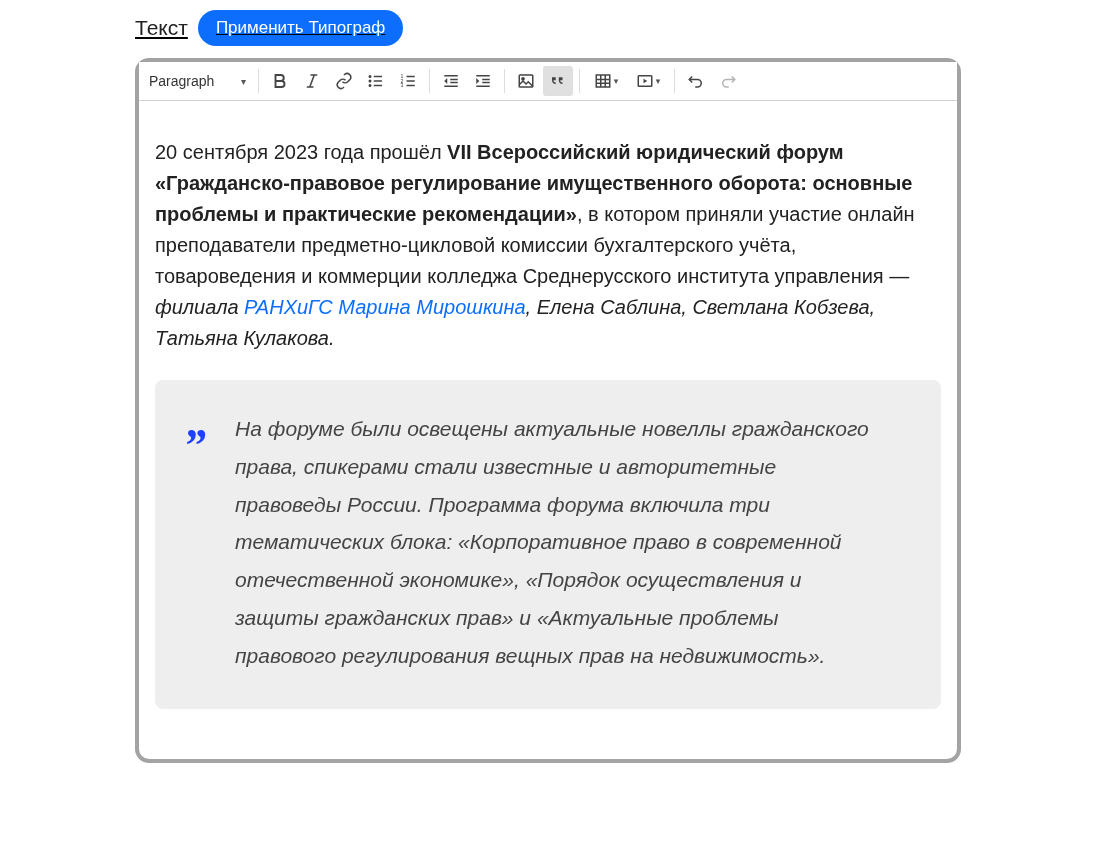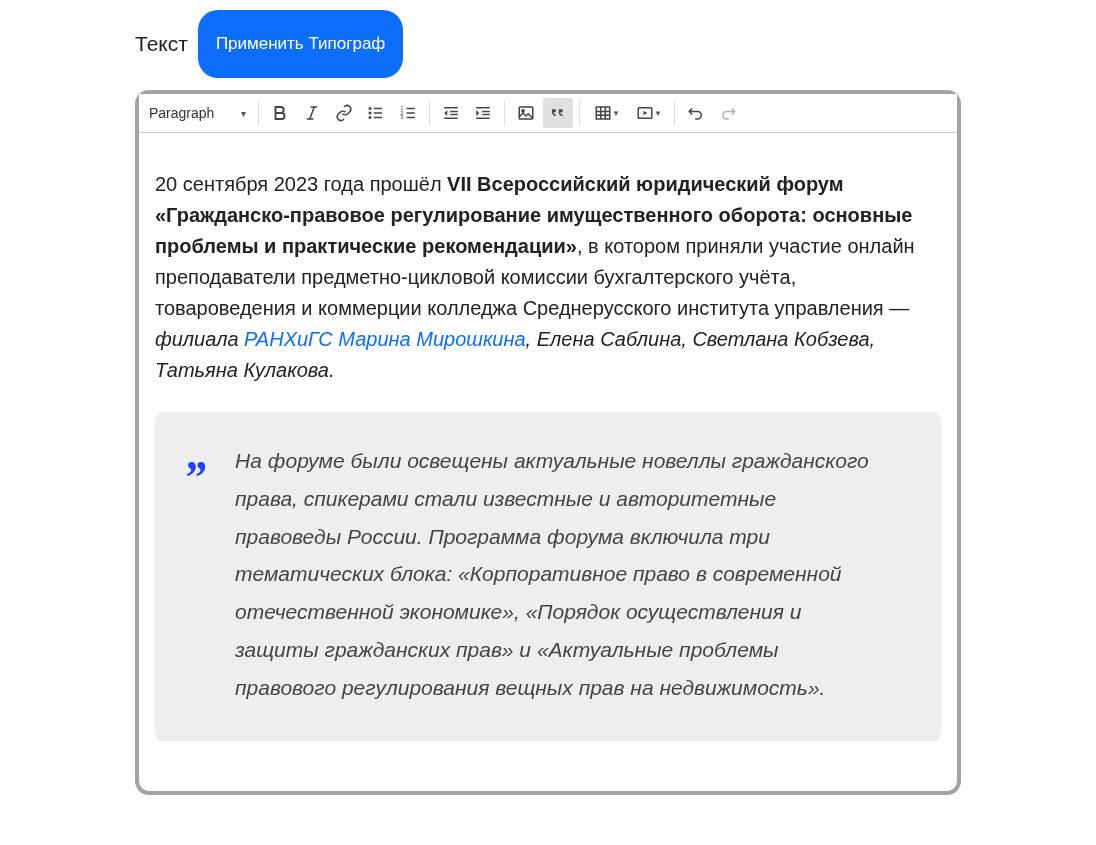--- a/index.html
+++ b/index.html
@@ -1,20 +1,20 @@
 <!DOCTYPE html>
 <html><head>
   <meta charset="utf-8">
   <style>
     * { box-sizing: border-box; margin: 0; padding: 0; }
     body { font-family: -apple-system, BlinkMacSystemFont, "Segoe UI", Arial, sans-serif; background: #fff; width: 1096px; }
     .container { padding: 10px 135px 0 135px; }
-    .header { display: flex; align-items: center; gap: 10px; margin-bottom: 12px; }
+    .header { display: flex; align-items: center; gap: 10px; margin-bottom: 12px; text-decoration: underline; }
     .label { font-size: 21px; color: #222; }
-    .btn-primary { background: #0d6efd; color: #fff; border: none; border-radius: 20px; padding: 24px 18px; font-size: 17px; cursor: pointer; }
+    .btn-primary { background: #0d6efd; color: #fff; border: none; border-radius: 20px; padding: 8px 18px; font-size: 17px; cursor: pointer; }
     .editor { border: 4px solid #a3a3a3; border-radius: 14px; }
     .toolbar { display: flex; align-items: center; border-bottom: 1px solid #d0d0d0; padding: 4px 6px; gap: 2px; background: #fff; }
     .format-select { font-size: 14px; color: #333; border: none; background: transparent; width: 100px; padding: 4px; cursor: pointer; appearance: none; }
     .select-wrap { display: flex; align-items: center; padding-right: 6px; }
     .chevron { font-size: 10px; color: #555; margin-left: -4px; }
     .divider { width: 1px; height: 24px; background: #ddd; margin: 0 4px; }
     .tb-btn { width: 30px; height: 30px; display: flex; align-items: center; justify-content: center; cursor: pointer; border-radius: 3px; color: #444; }
     .tb-btn.active { background: #e0e0e0; }
     .tb-btn svg { width: 18px; height: 18px; }
     .tb-btn.with-arrow { width: 40px; }

